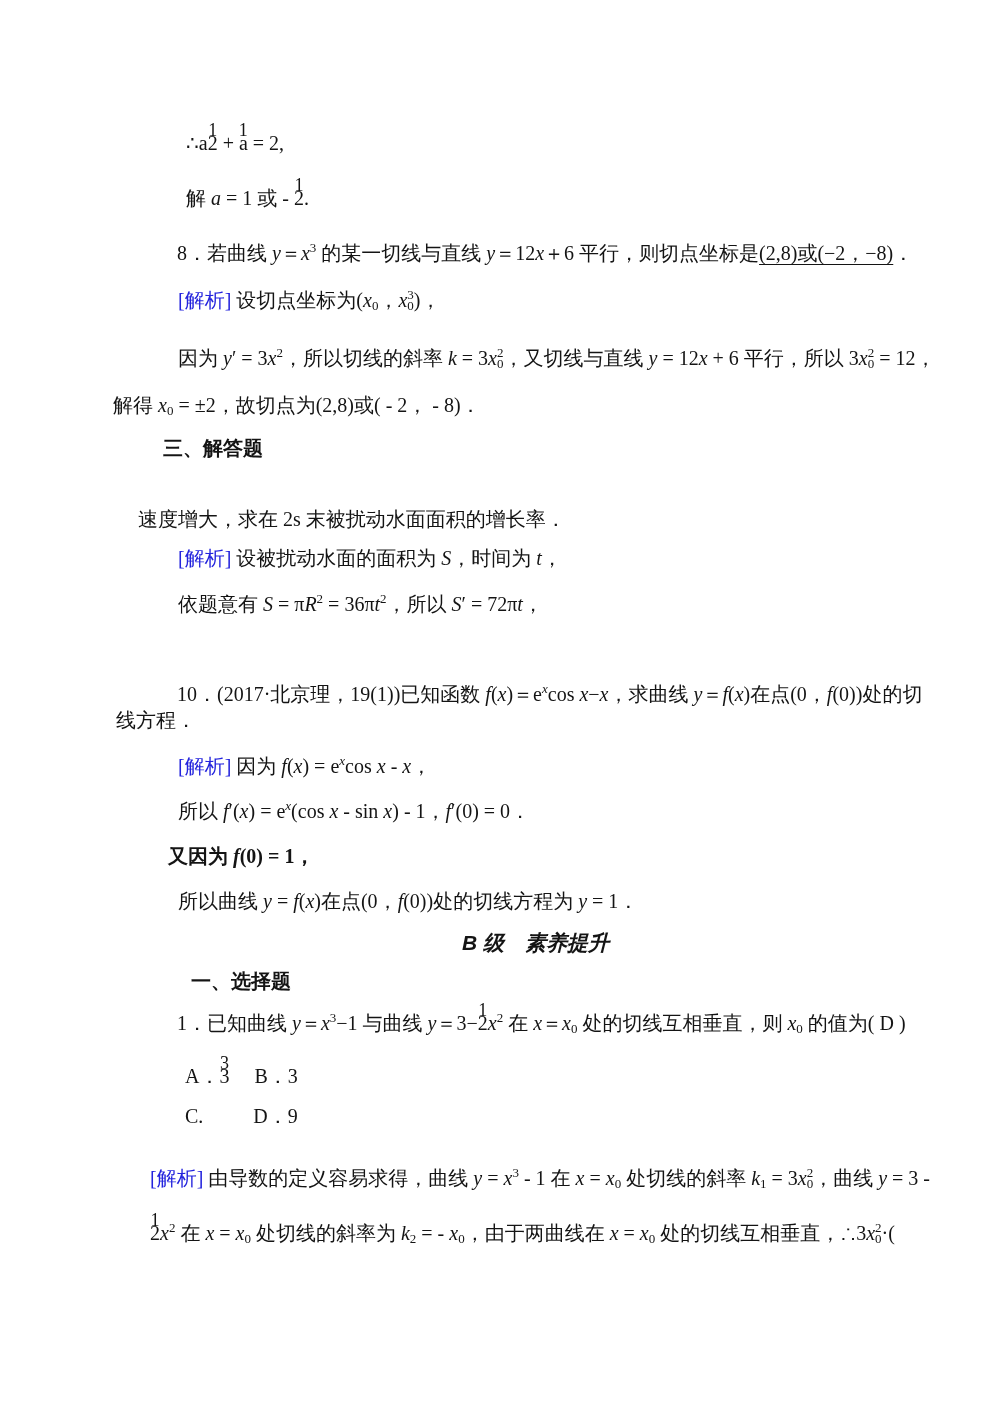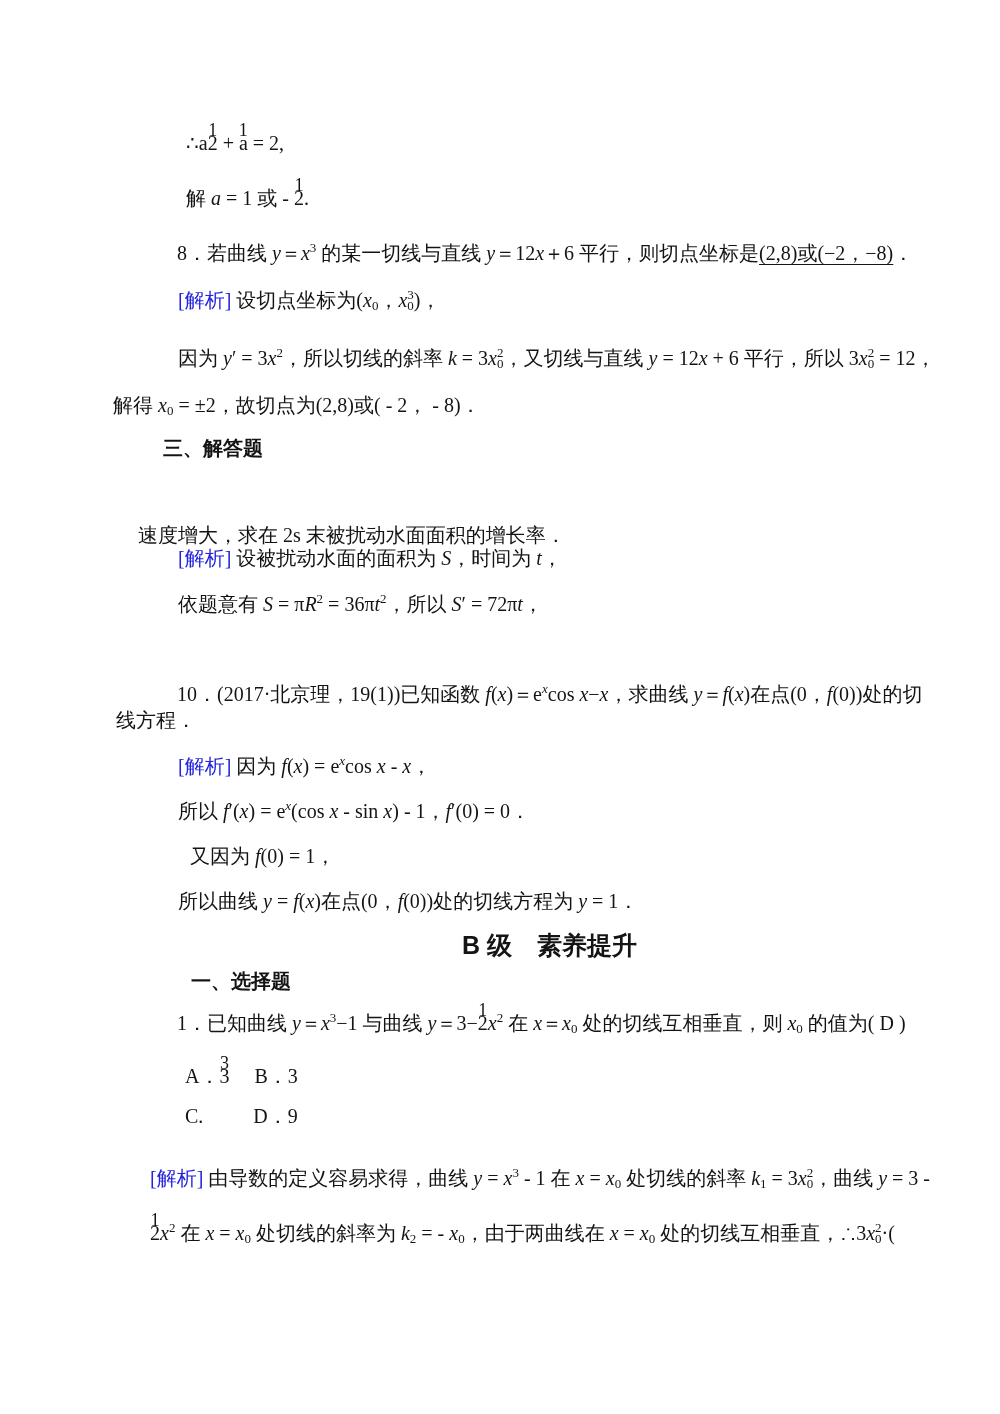--- a/index.html
+++ b/index.html
@@ -28,29 +28,29 @@
 <body>
 
 <div id="page" style="background: rgb(255, 255, 255);">
     <div class="line" style="left: 186px; top: 130px;"><span class="seg">∴</span><span class="seg">a</span><span class="stk fr"><span class="top">1</span><span class="base">2</span></span><span class="seg"> + </span><span class="stk fr"><span class="top">1</span><span class="base">a</span></span><span class="seg"> = 2,</span></div>
     <div class="line" style="left: 186px; top: 185px;"><span class="seg">解 </span><span class="seg i">a</span><span class="seg"> = 1 或 - </span><span class="stk fr"><span class="top">1</span><span class="base">2</span></span><span class="seg">.</span></div>
     <div class="line" style="left: 177px; top: 240px;"><span class="seg">8．若曲线 </span><span class="seg i">y</span><span class="seg">＝</span><span class="seg i">x</span><span class="seg sp">3</span><span class="seg"> 的某一切线与直线 </span><span class="seg i">y</span><span class="seg">＝12</span><span class="seg i">x</span><span class="seg">＋6 平行，则切点坐标是</span><span class="seg u">(2,8)或(−2，−8)</span><span class="seg">．</span></div>
     <div class="line" style="left: 178px; top: 287px;"><span class="seg bl">[解析]</span><span class="seg"> 设切点坐标为(</span><span class="seg i">x</span><span class="seg sb">0</span><span class="seg">，</span><span class="seg i">x</span><span class="stk xs"><span class="top">3</span><span class="base">0</span></span><span class="seg">)，</span></div>
     <div class="line" style="left: 178px; top: 345px;"><span class="seg">因为 </span><span class="seg i">y</span><span class="seg">′ = 3</span><span class="seg i">x</span><span class="seg sp">2</span><span class="seg">，所以切线的斜率 </span><span class="seg i">k</span><span class="seg"> = 3</span><span class="seg i">x</span><span class="stk xs"><span class="top">2</span><span class="base">0</span></span><span class="seg">，又切线与直线 </span><span class="seg i">y</span><span class="seg"> = 12</span><span class="seg i">x</span><span class="seg"> + 6 平行，所以 3</span><span class="seg i">x</span><span class="stk xs"><span class="top">2</span><span class="base">0</span></span><span class="seg"> = 12，</span></div>
     <div class="line" style="left: 113px; top: 392px;"><span class="seg">解得 </span><span class="seg i">x</span><span class="seg sb">0</span><span class="seg"> = ±2，故切点为(2,8)或( - 2， - 8)．</span></div>
     <div class="line" style="left: 163px; top: 435px;"><span class="seg b">三、解答题</span></div>
-    <div class="line" style="left: 138px; top: 506px; margin-top: 16px;"><span class="seg">速度增大，求在 2s 末被扰动水面面积的增长率．</span></div>
+    <div class="line" style="left: 138px; top: 506px;"><span class="seg">速度增大，求在 2s 末被扰动水面面积的增长率．</span></div>
     <div class="line" style="left: 178px; top: 545px;"><span class="seg bl">[解析]</span><span class="seg"> 设被扰动水面的面积为 </span><span class="seg i">S</span><span class="seg">，时间为 </span><span class="seg i">t</span><span class="seg">，</span></div>
     <div class="line" style="left: 178px; top: 591px;"><span class="seg">依题意有 </span><span class="seg i">S</span><span class="seg"> = π</span><span class="seg i">R</span><span class="seg sp">2</span><span class="seg"> = 36π</span><span class="seg i">t</span><span class="seg sp">2</span><span class="seg">，所以 </span><span class="seg i">S</span><span class="seg">′ = 72π</span><span class="seg i">t</span><span class="seg">，</span></div>
     <div class="line" style="left: 177px; top: 681px;"><span class="seg">10．(2017·北京理，19(1))已知函数 </span><span class="seg i">f</span><span class="seg">(</span><span class="seg i">x</span><span class="seg">)＝e</span><span class="seg sp i">x</span><span class="seg">cos </span><span class="seg i">x</span><span class="seg">−</span><span class="seg i">x</span><span class="seg">，求曲线 </span><span class="seg i">y</span><span class="seg">＝</span><span class="seg i">f</span><span class="seg">(</span><span class="seg i">x</span><span class="seg">)在点(0，</span><span class="seg i">f</span><span class="seg">(0))处的切</span></div>
     <div class="line" style="left: 116px; top: 707px;"><span class="seg">线方程．</span></div>
     <div class="line" style="left: 178px; top: 753px;"><span class="seg bl">[解析]</span><span class="seg"> 因为 </span><span class="seg i">f</span><span class="seg">(</span><span class="seg i">x</span><span class="seg">) = e</span><span class="seg sp i">x</span><span class="seg">cos </span><span class="seg i">x</span><span class="seg"> - </span><span class="seg i">x</span><span class="seg">，</span></div>
     <div class="line" style="left: 178px; top: 798px;"><span class="seg">所以 </span><span class="seg i">f</span><span class="seg">′(</span><span class="seg i">x</span><span class="seg">) = e</span><span class="seg sp i">x</span><span class="seg">(cos </span><span class="seg i">x</span><span class="seg"> - sin </span><span class="seg i">x</span><span class="seg">) - 1，</span><span class="seg i">f</span><span class="seg">′(0) = 0．</span></div>
-    <div class="line" style="left: 190px; top: 843px;"><span class="seg">又因为 </span><span class="seg i">f</span><span class="seg">(0) = 1，</span></div>
+    <div class="line" style="left: 168px; top: 843px; font-weight: bold;"><span class="seg">又因为 </span><span class="seg i">f</span><span class="seg">(0) = 1，</span></div>
     <div class="line" style="left: 178px; top: 888px;"><span class="seg">所以曲线 </span><span class="seg i">y</span><span class="seg"> = </span><span class="seg i">f</span><span class="seg">(</span><span class="seg i">x</span><span class="seg">)在点(0，</span><span class="seg i">f</span><span class="seg">(0))处的切线方程为 </span><span class="seg i">y</span><span class="seg"> = 1．</span></div>
-    <div class="line" style="left: 462px; top: 929px; font-size: 25px;"><span class="seg b">B 级　素养提升</span></div>
+    <div class="line" style="left: 462px; top: 929px; font-size: 21px; font-style: italic;"><span class="seg b">B 级　素养提升</span></div>
     <div class="line" style="left: 163px; top: 968px; margin-left: 28px;"><span class="seg b">一、选择题</span></div>
     <div class="line" style="left: 177px; top: 1010px;"><span class="seg">1．已知曲线 </span><span class="seg i">y</span><span class="seg">＝</span><span class="seg i">x</span><span class="seg sp">3</span><span class="seg">−1 与曲线 </span><span class="seg i">y</span><span class="seg">＝3−</span><span class="stk fr"><span class="top">1</span><span class="base">2</span></span><span class="seg i">x</span><span class="seg sp">2</span><span class="seg"> 在 </span><span class="seg i">x</span><span class="seg">＝</span><span class="seg i">x</span><span class="seg sb">0</span><span class="seg"> 处的切线互相垂直，则 </span><span class="seg i">x</span><span class="seg sb">0</span><span class="seg"> 的值为( D )</span></div>
     <div class="line" style="left: 185px; top: 1063px;"><span class="seg">A．</span><span class="stk fr"><span class="top">3</span><span class="base">3</span></span><span class="seg">     B．3</span></div>
     <div class="line" style="left: 185px; top: 1103px;"><span class="seg">C.</span><span class="seg">          D．9</span></div>
     <div class="line" style="left: 150px; top: 1165px;"><span class="seg bl">[解析]</span><span class="seg"> 由导数的定义容易求得，曲线 </span><span class="seg i">y</span><span class="seg"> = </span><span class="seg i">x</span><span class="seg sp">3</span><span class="seg"> - 1 在 </span><span class="seg i">x</span><span class="seg"> = </span><span class="seg i">x</span><span class="seg sb">0</span><span class="seg"> 处切线的斜率 </span><span class="seg i">k</span><span class="seg sb">1</span><span class="seg"> = 3</span><span class="seg i">x</span><span class="stk xs"><span class="top">2</span><span class="base">0</span></span><span class="seg">，曲线 </span><span class="seg i">y</span><span class="seg"> = 3 - </span></div>
     <div class="line" style="left: 150px; top: 1220px;"><span class="stk fr"><span class="top">1</span><span class="base">2</span></span><span class="seg i">x</span><span class="seg sp">2</span><span class="seg"> 在 </span><span class="seg i">x</span><span class="seg"> = </span><span class="seg i">x</span><span class="seg sb">0</span><span class="seg"> 处切线的斜率为 </span><span class="seg i">k</span><span class="seg sb">2</span><span class="seg"> = - </span><span class="seg i">x</span><span class="seg sb">0</span><span class="seg">，由于两曲线在 </span><span class="seg i">x</span><span class="seg"> = </span><span class="seg i">x</span><span class="seg sb">0</span><span class="seg"> 处的切线互相垂直，∴3</span><span class="seg i">x</span><span class="stk xs"><span class="top">2</span><span class="base">0</span></span><span class="seg">·(</span></div>
   </div>
 
 </body></html>

